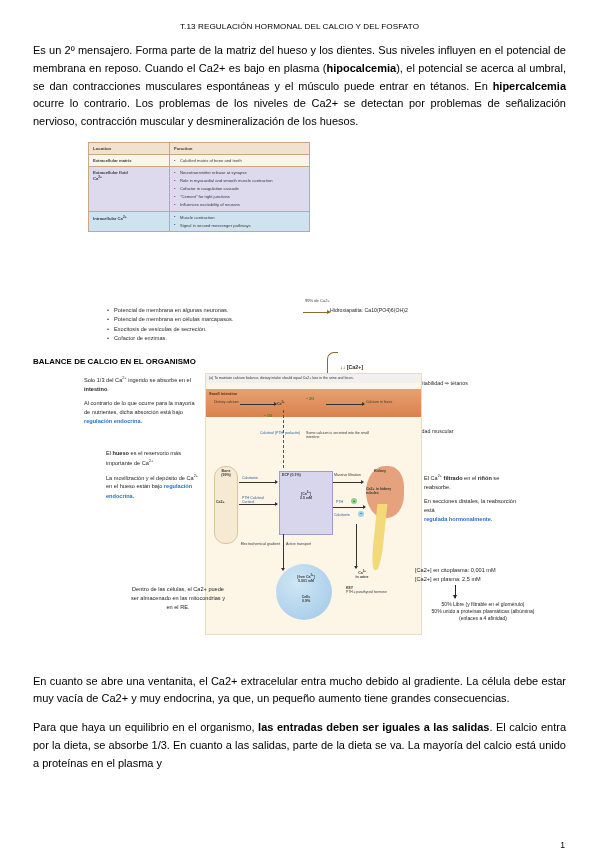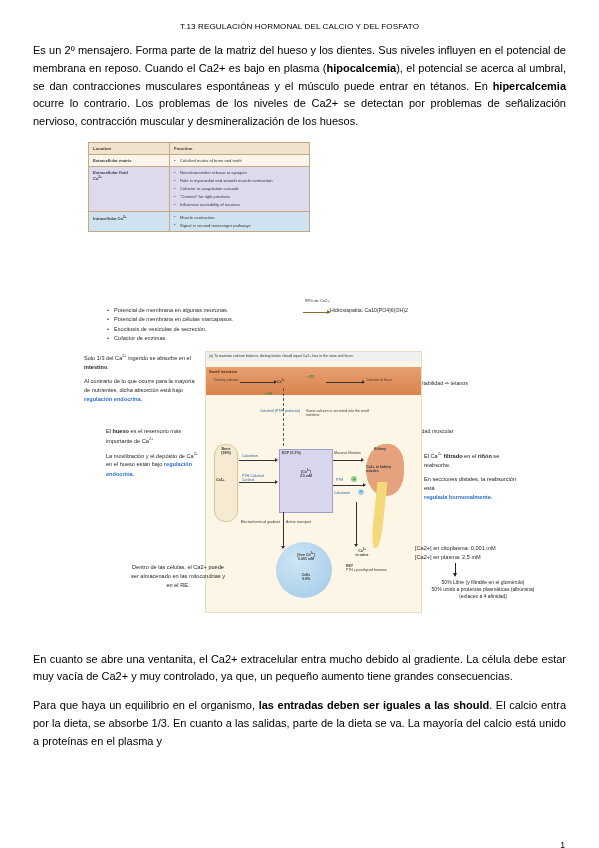--- a/index.html
+++ b/index.html
@@ -208,20 +208,21 @@
     </div>
   </div>
 
   <div class="bullets">
     <div>Potencial de membrana en algunas neuronas.</div>
     <div>Potencial de membrana en células marcapasos.</div>
     <div>Exocitosis de vesículas de secreción.</div>
     <div>Cofactor de enzimas.</div>
   </div>
 
+  <div class="section-head" style="margin-top:13px">BALANCE DE CALCIO EN EL ORGANISMO</div>
 
   <div class="fig2">
 
     <div class="panel">
       <div class="cap">(a) To maintain calcium balance, dietary intake should equal Ca2+ loss in the urine and feces.</div>
       <div class="gut"></div>
       <div class="gut-label">Small intestine</div>
 
       <div class="lbl" style="left:8px;top:26px;width:26px">Dietary calcium</div>
       <div class="ar" style="left:34px;top:30px;width:36px"></div>
@@ -300,19 +301,19 @@
       <div>[Ca2+] en citoplasma: 0,001 mM</div>
       <div>[Ca2+] en plasma: 2,5 mM</div>
     </div>
     <div class="n-arrow-down"></div>
     <div class="note n-right3">
       <div>50% Libre (y filtrable en el glomérulo)</div>
       <div>50% unido a proteínas plasmáticas (albúmina) (enlaces a 4 afinidad)</div>
     </div>
   </div>
 
-  <p class="body" style="margin-top:14px">En cuanto se abre una ventanita, el Ca2+ extracelular entra mucho debido al gradiente. La célula debe estar muy vacía de Ca2+ y muy controlado, ya que, un pequeño aumento tiene grandes consecuencias.</p>
+  <p class="body" style="margin-top:14px">En cuanto se abre una ventanita, el Ca2+ extracelular entra mucho debido al gradiente. La célula debe estar muy vacía de Ca2+ y muy endocrina, ya que, un pequeño aumento tiene grandes consecuencias.</p>
   <p class="body">
-    Para que haya un equilibrio en el organismo, <b>las entradas deben ser iguales a las should</b>. El calcio entra por la dieta, se absorbe 1/3. En cuanto a las salidas, parte de la dieta se va. La mayoría del calcio está unido a proteínas en el plasma y
+    Para que haya un equilibrio en el organismo, <b>las entradas deben ser iguales a las salidas</b>. El calcio entra por la dieta, se absorbe 1/3. En cuanto a las salidas, parte de la dieta se va. La mayoría del calcio está unido a proteínas en el plasma y
   </p>
 
   <div class="page-number">1</div>
 </div>
 
 </body></html>

